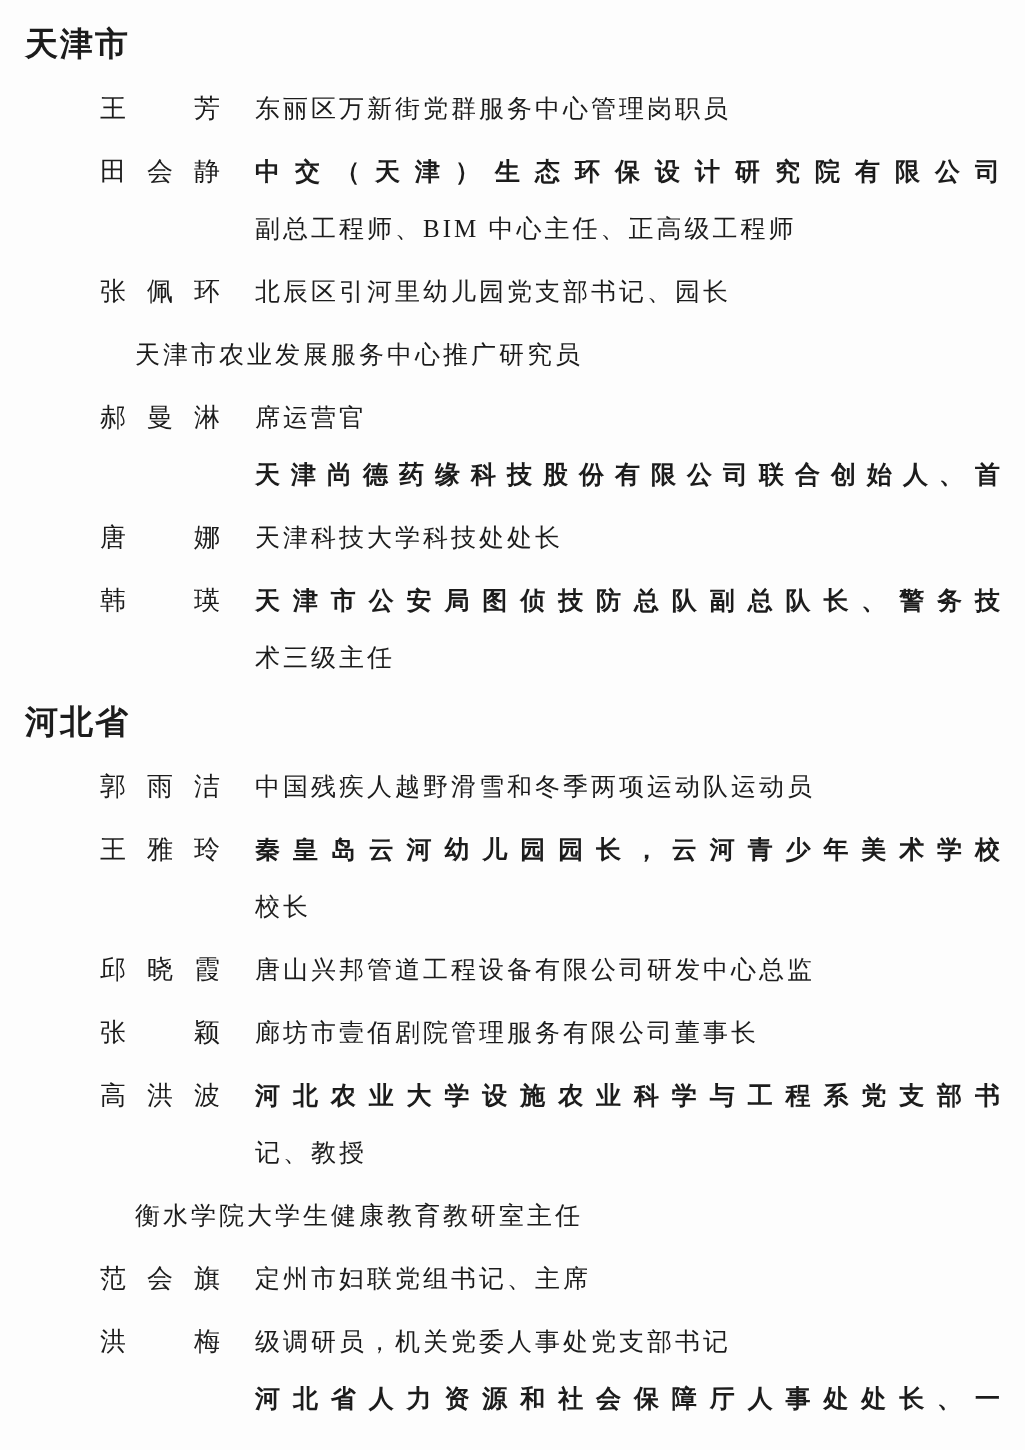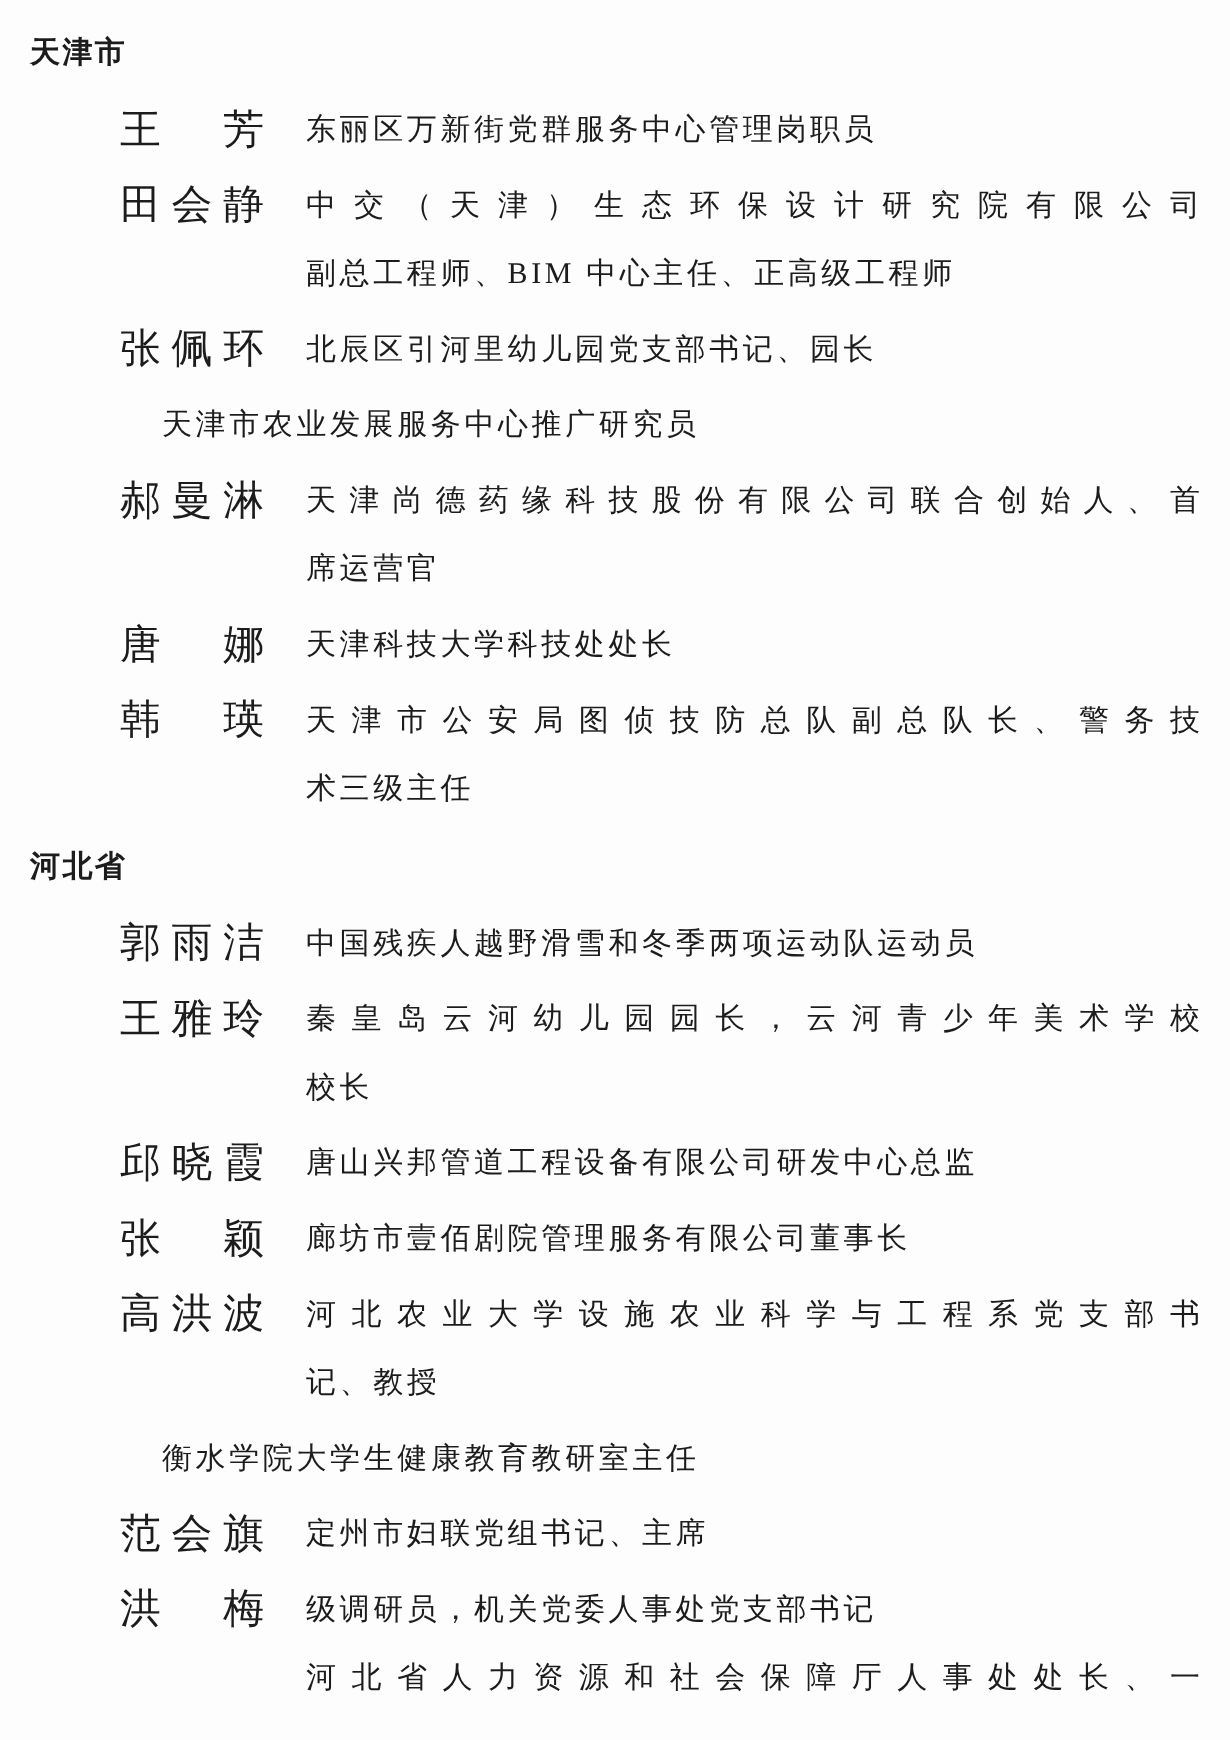--- a/index.html
+++ b/index.html
@@ -14,53 +14,54 @@
     font-family: "Liberation Serif", "DejaVu Serif", serif;
     overflow: hidden;
   }
   .page {
     padding-top: 8px;
   }
   .region-header {
     margin: 8px 0 8px 25px;
     font-family: "DejaVu Sans", "Liberation Sans", sans-serif;
     font-weight: bold;
-    font-size: 25px;
+    font-size: 33px;
     line-height: 56px;
     letter-spacing: 2px;
   }
   .entry {
     display: flex;
     align-items: flex-start;
     margin: 0 0 6px 100px;
   }
   .name {
     flex: 0 0 120px;
     width: 120px;
-    font-size: 34px;
+    font-size: 26px;
     line-height: 57px;
     text-align: justify;
     text-align-last: justify;
     text-justify: inter-character;
   }
   .desc {
     margin-left: 35px;
     width: 745px;
     font-size: 25px;
     line-height: 57px;
     letter-spacing: 3px;
   }
   .desc .line {
     text-align: left;
   }
   .desc .line.stretch {
     text-align: justify;
     text-align-last: justify;
     text-justify: inter-character;
     letter-spacing: 0;
+    font-weight: bold;
   }
 </style>
 </head>
 <body>
 
 <div class="page" id="doc">
     <section>
       <div class="region-header">天津市</div>
       <div class="entry">
         <div class="name">王芳</div>
@@ -82,22 +83,22 @@
         </div>
       </div>
       <div class="entry">
         <div class="desc">
           <div class="line">天津市农业发展服务中心推广研究员</div>
         </div>
       </div>
       <div class="entry">
         <div class="name">郝曼淋</div>
         <div class="desc">
+          <div class="line">席运营官</div>
           <div class="line stretch">天津尚德药缘科技股份有限公司联合创始人、首</div>
-          <div class="line">席运营官</div>
         </div>
       </div>
       <div class="entry">
         <div class="name">唐娜</div>
         <div class="desc">
           <div class="line">天津科技大学科技处处长</div>
         </div>
       </div>
       <div class="entry">
         <div class="name">韩瑛</div>

